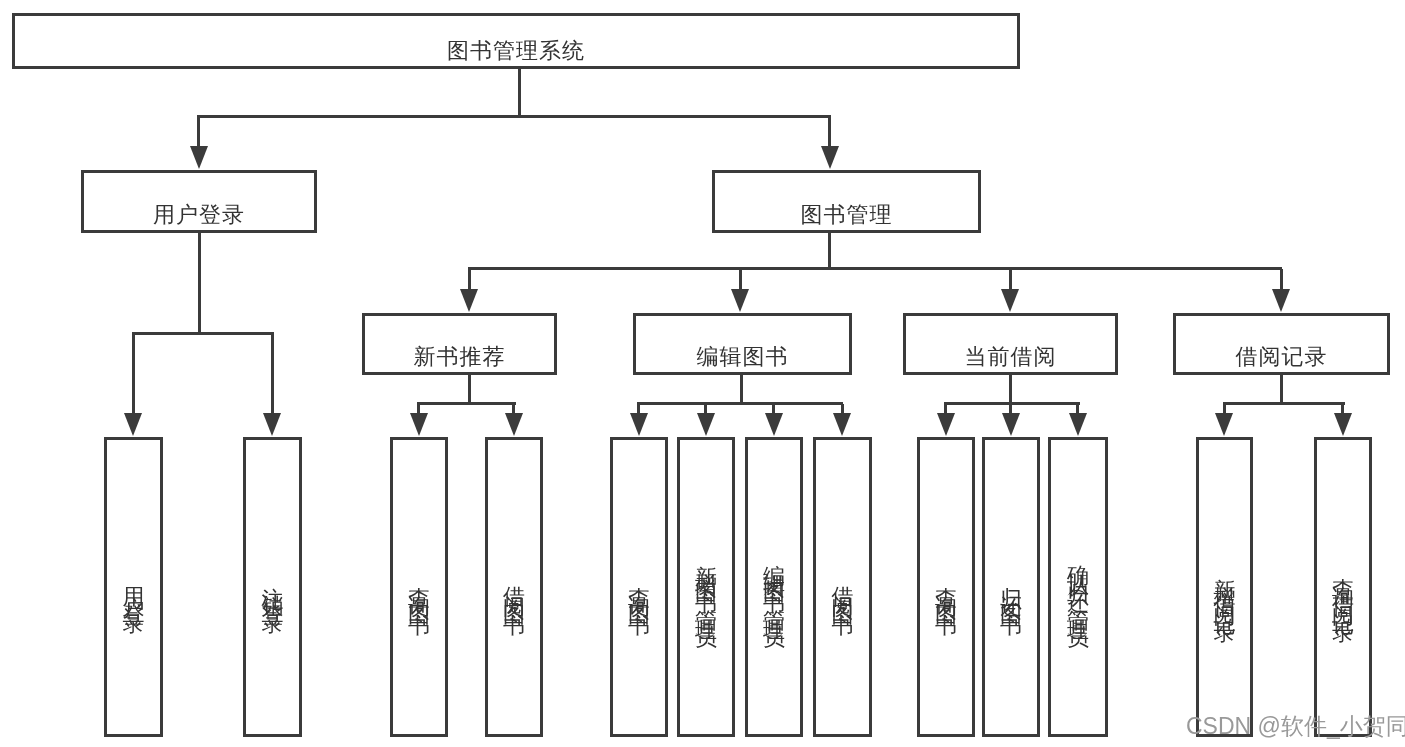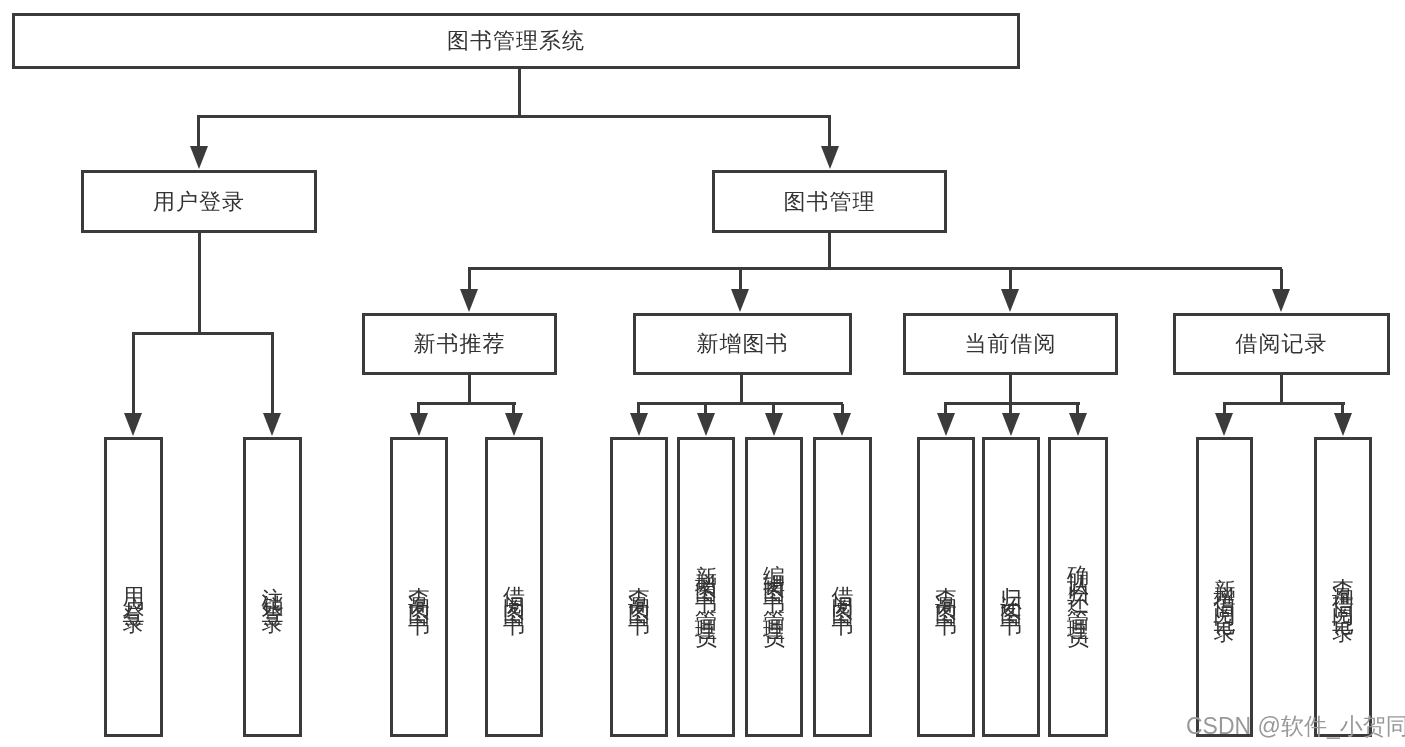--- a/index.html
+++ b/index.html
@@ -19,21 +19,21 @@
     background: var(--background);
     overflow: hidden;
   }
 
   
   .hbox {
     position: absolute;
     border: 3px solid var(--line);
     background: var(--background);
     display: flex;
-    align-items: center;
+    align-items: flex-end;
     justify-content: center;
   }
   .hlabel {
     font-size: 22px;
     color: var(--text);
     letter-spacing: 1px;
     white-space: nowrap;
   }
 
   
@@ -92,21 +92,21 @@
   <div class="vline" style="left:518px;top:69px;height:49px"></div>
   <div class="hline" style="left:197px;top:115px;width:634px"></div>
   <div class="vline" style="left:197px;top:117px;height:32px"></div>
   <div class="arrow" style="left:190px;top:146px"></div>
   <div class="vline" style="left:828px;top:117px;height:32px"></div>
   <div class="arrow" style="left:821px;top:146px"></div>
 
   <div class="hbox" style="left:81px;top:170px;width:236px;height:63px">
     <span class="hlabel">用户登录</span>
   </div>
-  <div class="hbox" style="left:712px;top:170px;width:235px;height:63px">
+  <div class="hbox" style="left:712px;top:170px;width:269px;height:63px">
     <span class="hlabel">图书管理</span>
   </div>
 
   <div class="vline" style="left:198px;top:233px;height:102px"></div>
   <div class="hline" style="left:132px;top:332px;width:142px"></div>
   <div class="vline" style="left:132px;top:334px;height:80px"></div>
   <div class="arrow" style="left:124px;top:413px"></div>
   <div class="vline" style="left:271px;top:334px;height:80px"></div>
   <div class="arrow" style="left:263px;top:413px"></div>
 
@@ -118,21 +118,21 @@
   <div class="arrow" style="left:731px;top:289px"></div>
   <div class="vline" style="left:1009px;top:269px;height:23px"></div>
   <div class="arrow" style="left:1001px;top:289px"></div>
   <div class="vline" style="left:1280px;top:269px;height:23px"></div>
   <div class="arrow" style="left:1272px;top:289px"></div>
 
   <div class="hbox" style="left:362px;top:313px;width:195px;height:62px">
     <span class="hlabel">新书推荐</span>
   </div>
   <div class="hbox" style="left:633px;top:313px;width:219px;height:62px">
-    <span class="hlabel">新增图书</span>
+    <span class="hlabel">编辑图书</span>
   </div>
   <div class="hbox" style="left:903px;top:313px;width:215px;height:62px">
     <span class="hlabel">当前借阅</span>
   </div>
   <div class="hbox" style="left:1173px;top:313px;width:217px;height:62px">
     <span class="hlabel">借阅记录</span>
   </div>
 
   <div class="vline" style="left:468px;top:375px;height:30px"></div>
   <div class="hline" style="left:417px;top:402px;width:99px"></div>

